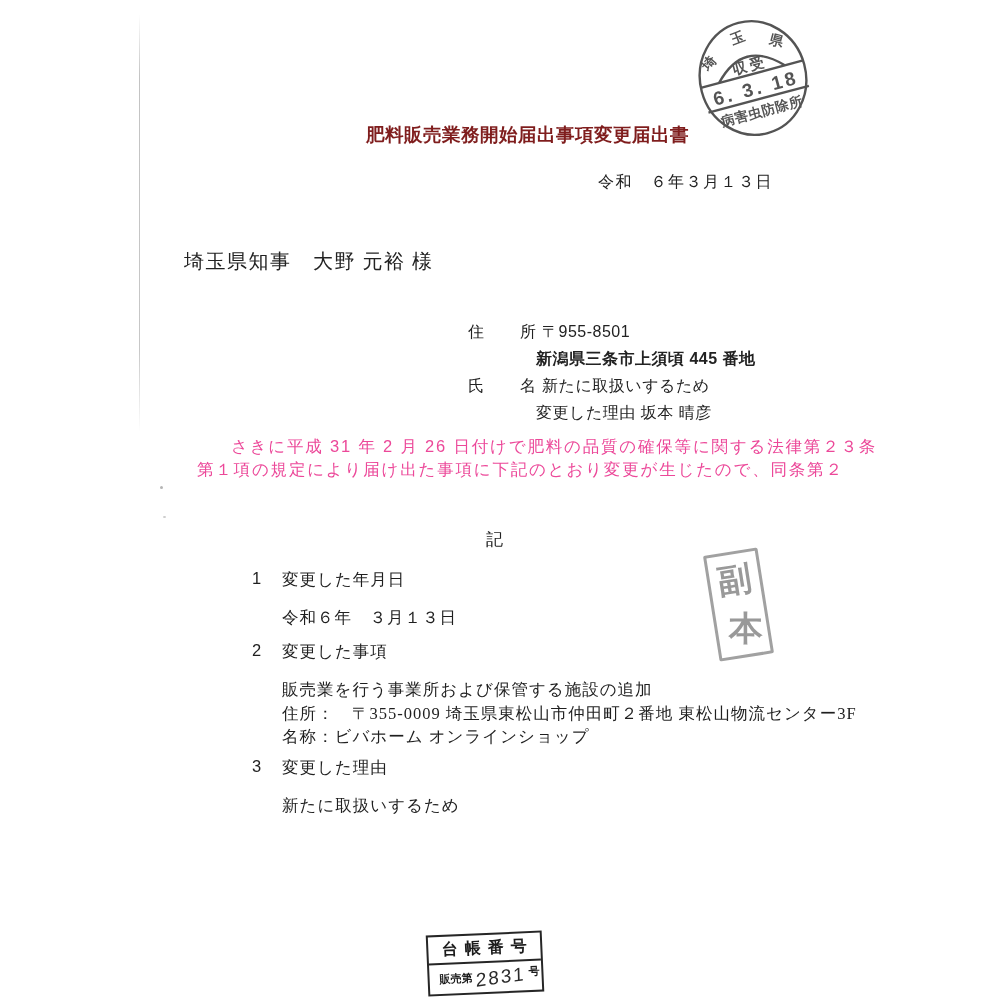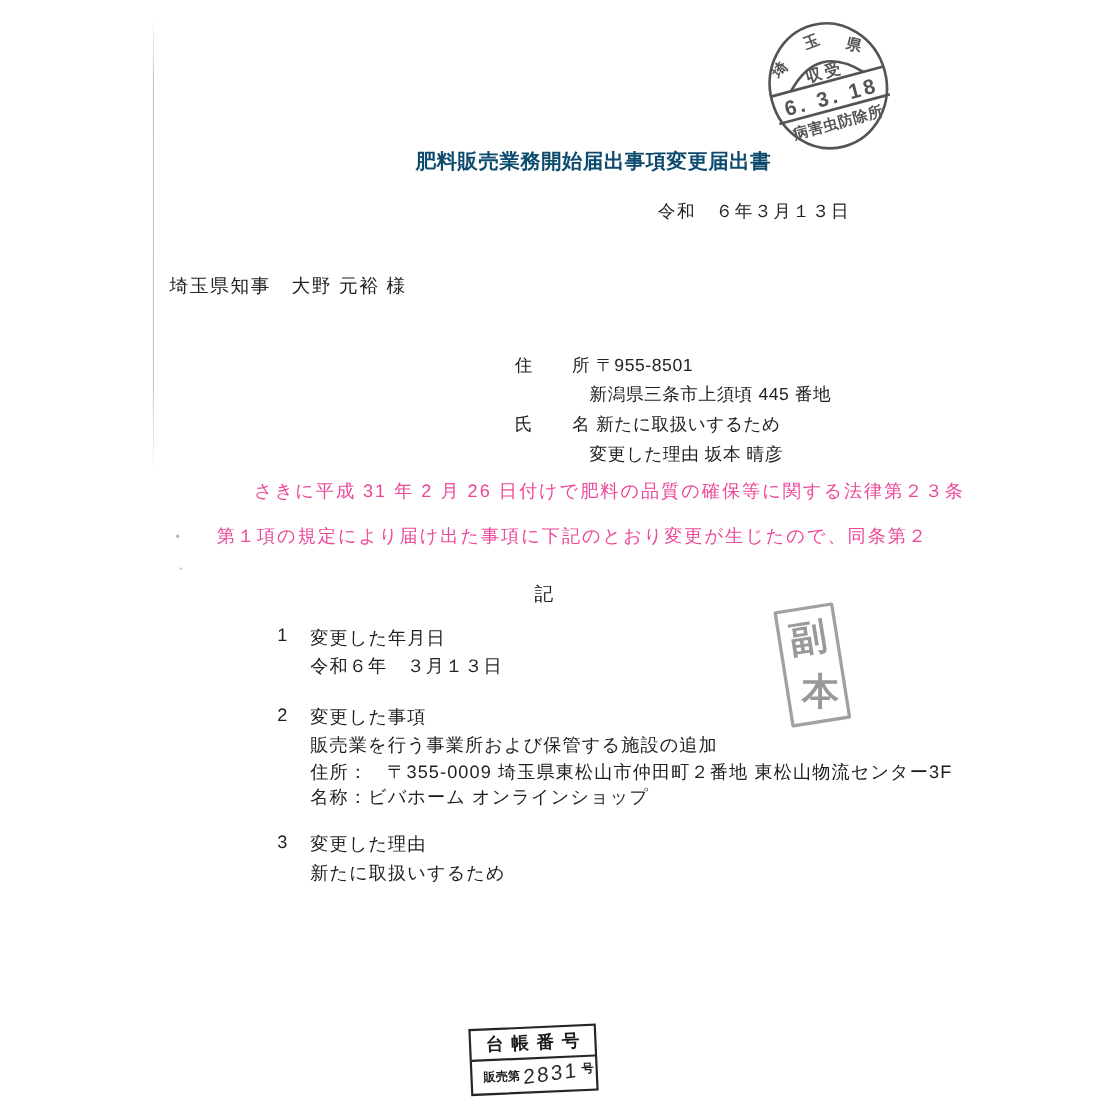--- a/index.html
+++ b/index.html
@@ -17,48 +17,48 @@
   .fold-line{
     position:absolute;left:139px;top:14px;width:1px;height:418px;
     background:linear-gradient(to bottom,rgba(190,190,190,0),rgba(175,175,175,.75) 15%,rgba(175,175,175,.7) 80%,rgba(190,190,190,0));
   }
   .speck{position:absolute;background:#b5b5b5;border-radius:50%;}
   .speck.s1{left:160px;top:486px;width:3px;height:3px;}
   .speck.s2{left:163px;top:516px;width:3px;height:2px;opacity:.7;}
 
   
   .doc-title{
-    position:absolute;left:366px;top:122px;margin:12px;
-    font-size:18.5px;font-weight:bold;letter-spacing:.5px;color:#0c4a6e;
+    position:absolute;left:366px;top:122px;margin:0;
+    font-size:18.5px;font-weight:bold;letter-spacing:.5px;color:#7f1d1d;
   }
-  .date-line{position:absolute;left:598px;top:182px;font-size:16px;letter-spacing:1.5px;}
-  .addressee{position:absolute;left:154px;top:248px;font-size:17px;letter-spacing:1.5px;}
+  .date-line{position:absolute;left:598px;top:172px;font-size:16px;letter-spacing:1.5px;}
+  .addressee{position:absolute;left:184px;top:248px;font-size:20px;letter-spacing:1.5px;font-family:Liberation Serif, serif;}
 
   
   .sender-line{position:absolute;font-size:16px;letter-spacing:.5px;display:flex;}
   .sl1{left:468px;top:322px;}
-  .sl2{left:536px;top:349px;}
+  .sl2{left:536px;top:349px;font-weight:bold;}
   .sl3{left:468px;top:376px;}
   .sl4{left:536px;top:403px;}
   .slbl{display:inline-block;width:52px;}
   .slbl2{display:inline-block;width:22px;}
 
   
   .body-line{position:absolute;font-size:16.5px;letter-spacing:1.8px;color:#ec4899;white-space:nowrap;}
   .bl1{left:231px;top:436px;}
-  .bl2{left:197px;top:477px;}
+  .bl2{left:197px;top:459px;}
   .bl3{left:197px;top:482px;}
 
   .ki-marker{position:absolute;left:486px;top:528px;font-size:17px;font-weight:500;}
 
   
   .item{position:absolute;left:252px;font-size:16.5px;letter-spacing:1px;color:#1f1f1f;}
   .item-row{display:flex;}
   .inum{display:inline-block;width:30px;}
-  .isub{margin-left:30px;margin-top:4px;line-height:23.5px;white-space:nowrap;}
+  .isub{margin-left:30px;margin-top:15px;line-height:23.5px;white-space:nowrap;font-family:Liberation Serif, serif;}
   .it1{top:569px;}
   .it2{top:641px;}
   .it3{top:757px;}
 
   
   .receipt-stamp{position:absolute;left:673px;top:0px;opacity:.88;}
   .receipt-stamp ellipse,.receipt-stamp path,.receipt-stamp line{
     fill:none;stroke:#3d3d3d;stroke-width:2.4px;
   }
   .receipt-stamp text{fill:#3d3d3d;text-anchor:middle;font-family:"Liberation Sans","DejaVu Sans",sans-serif;}

